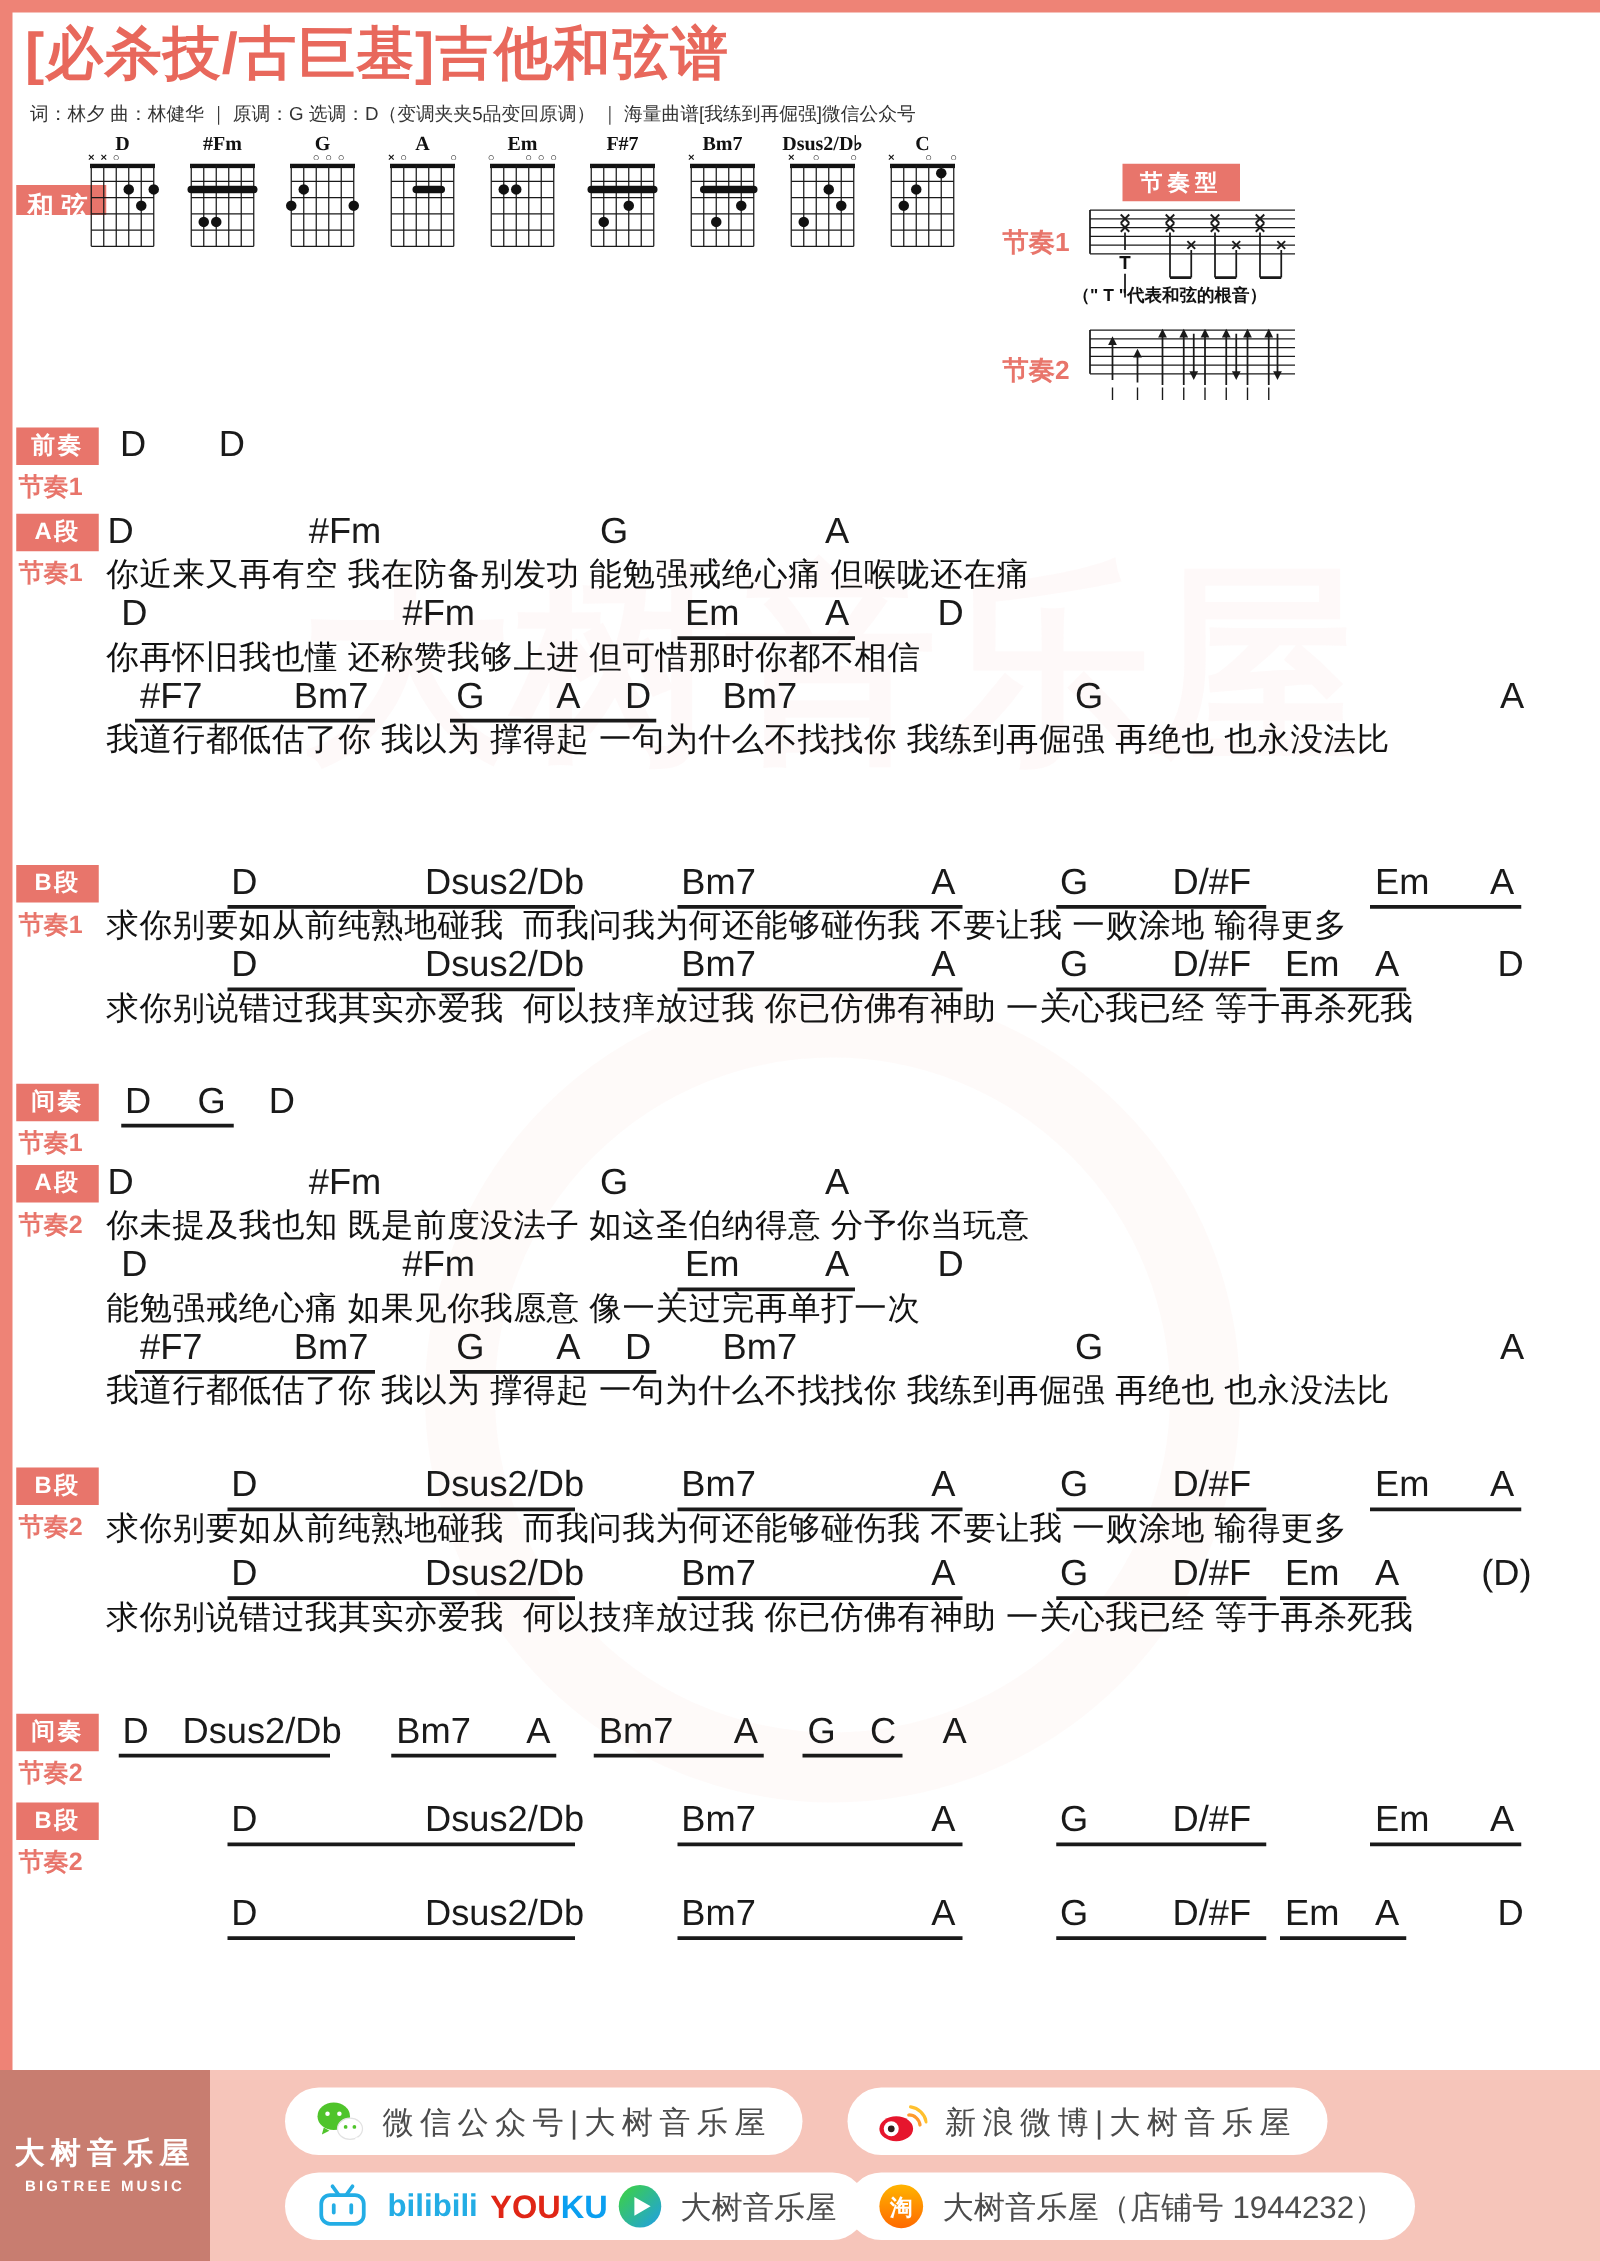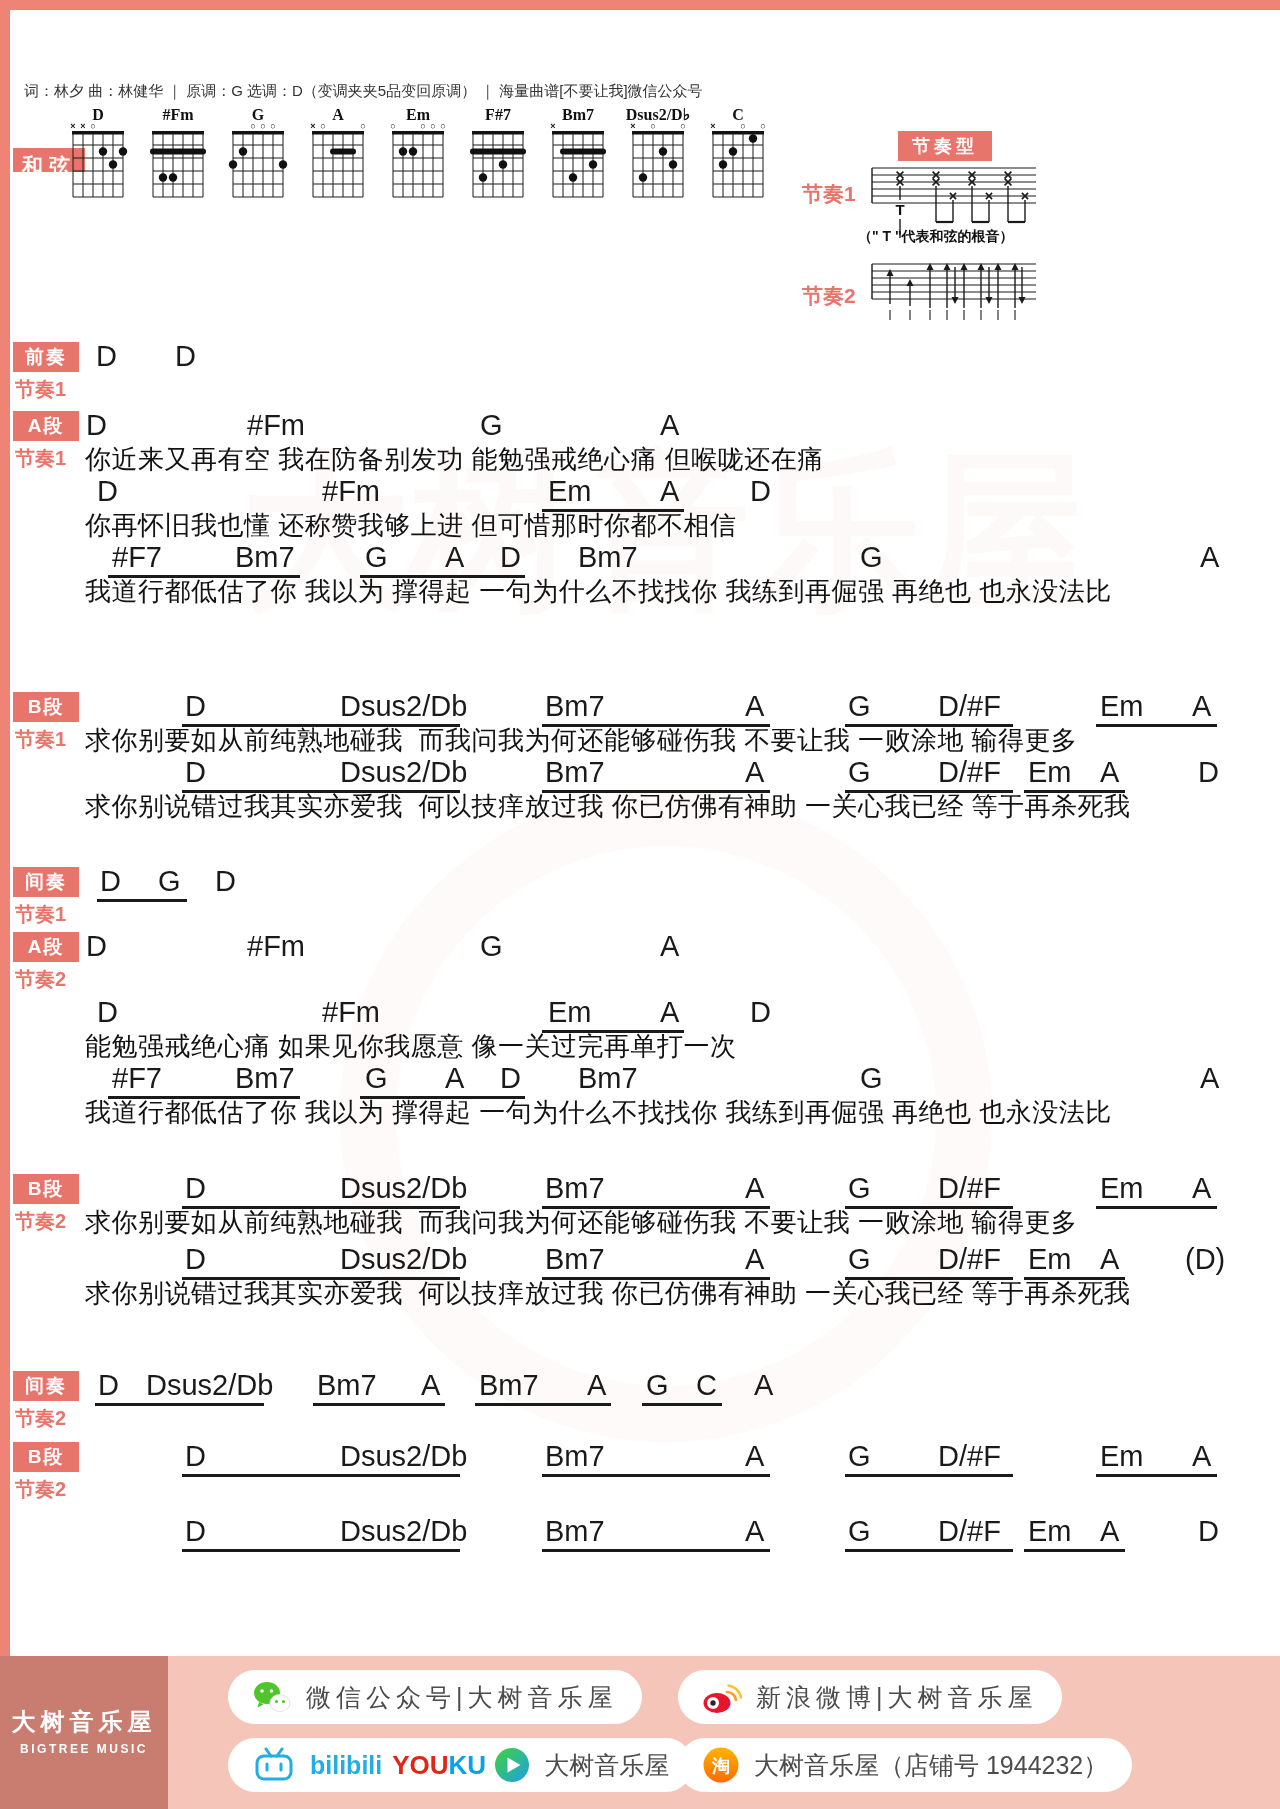--- a/index.html
+++ b/index.html
@@ -42,21 +42,22 @@
 </head>
 <body>
 
 <div class="page">
   <div class="top-strip"></div>
   <div class="left-strip"></div>
 
   <div class="wm-text">大树音乐屋</div>
   <div class="wm-circle"></div>
 
-  <div class="meta">词：林夕  曲：林健华 ｜ 原调：G  选调：D（变调夹夹5品变回原调） ｜ 海量曲谱[不要让我]微信公众号</div>
+  <div class="title">[必杀技/古巨基]吉他和弦谱</div>
+  <div class="meta">词：林夕  曲：林健华 ｜ 原调：G  选调：D（变调夹夹5品变回原调） ｜ 海量曲谱[我练到再倔强]微信公众号</div>
 
   <div class="badge badge-hexian">和弦</div>
   <div class="diagrams">
       <div class="diagram"><svg width="80" height="104">
           <text x="40" y="16" text-anchor="middle" font-size="16" font-weight="bold" font-family="&quot;Liberation Serif&quot;,serif" fill="#111">D</text>
           <text x="15" y="25" text-anchor="middle" font-size="9" font-weight="bold" font-family="&quot;Liberation Sans&quot;,sans-serif" fill="#111">×</text>
           <text x="25" y="25" text-anchor="middle" font-size="9" font-weight="bold" font-family="&quot;Liberation Sans&quot;,sans-serif" fill="#111">×</text>
           <text x="35" y="25" text-anchor="middle" font-size="9" font-weight="bold" font-family="&quot;Liberation Sans&quot;,sans-serif" fill="#111">○</text>
           <rect x="14" y="27" width="52" height="3.5" fill="#111"></rect>
           <line x1="15" y1="41" x2="65" y2="41" stroke="#1a1a1a" stroke-width="1"></line>
@@ -385,20 +386,21 @@
       <div class="chord" style="left: 100px; top: 865px;">D</div>
       <div class="chord" style="left: 158px; top: 865px;">G</div>
       <div class="chord" style="left: 215px; top: 865px;">D</div>
       <div class="uline" style="left: 97px; width: 90px; top: 899px;"></div>
       <div class="badge sec-badge" style="top: 932px;">A段</div>
       <div class="rlabel sec-rl" style="top: 966px;">节奏2</div>
       <div class="chord" style="left: 86px; top: 930px;">D</div>
       <div class="chord" style="left: 247px; top: 930px;">#Fm</div>
       <div class="chord" style="left: 480px; top: 930px;">G</div>
       <div class="chord" style="left: 660px; top: 930px;">A</div>
+      <div class="lyric" style="left: 85px; top: 963px;">你未提及我也知 既是前度没法子 如这圣伯纳得意 分予你当玩意</div>
       <div class="chord" style="left: 97px; top: 996px;">D</div>
       <div class="chord" style="left: 322px; top: 996px;">#Fm</div>
       <div class="chord" style="left: 548px; top: 996px;">Em</div>
       <div class="chord" style="left: 660px; top: 996px;">A</div>
       <div class="chord" style="left: 750px; top: 996px;">D</div>
       <div class="uline" style="left: 542px; width: 142px; top: 1030px;"></div>
       <div class="lyric" style="left: 85px; top: 1029px;">能勉强戒绝心痛 如果见你我愿意 像一关过完再单打一次</div>
       <div class="chord" style="left: 112px; top: 1062px;">#F7</div>
       <div class="chord" style="left: 235px; top: 1062px;">Bm7</div>
       <div class="chord" style="left: 365px; top: 1062px;">G</div>

